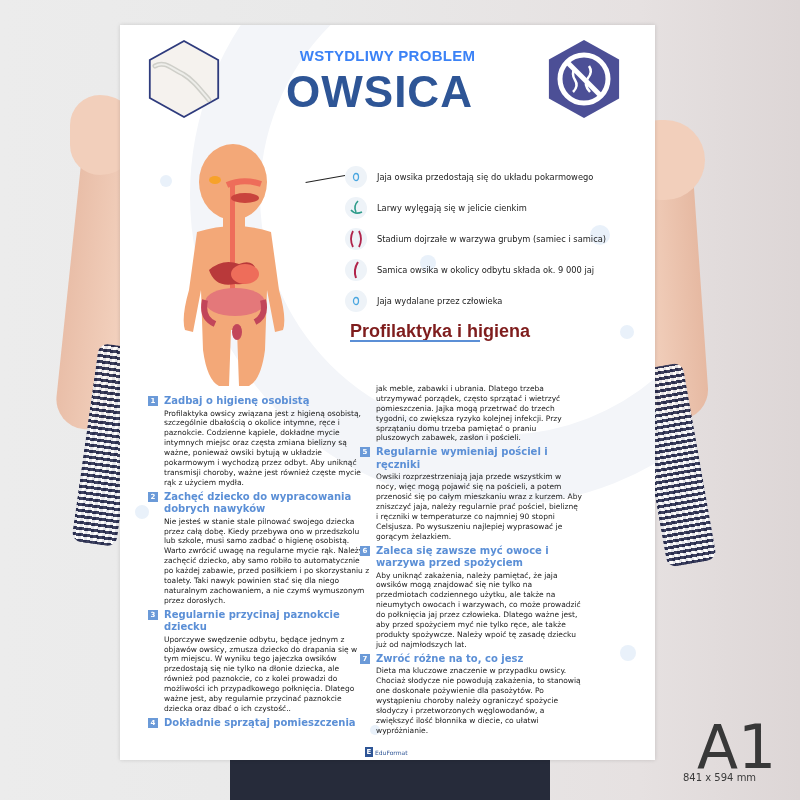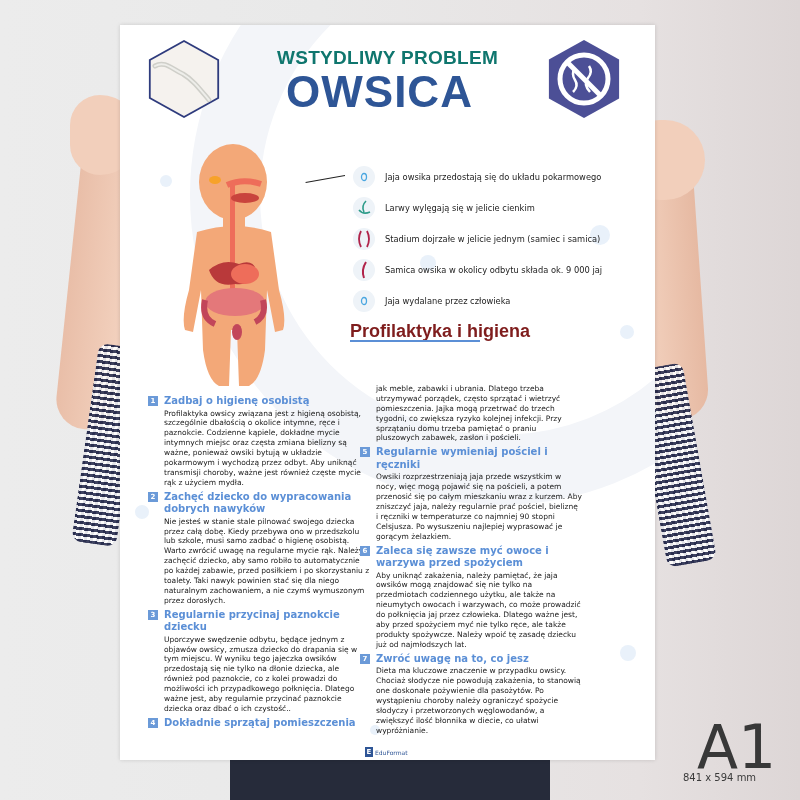--- a/index.html
+++ b/index.html
@@ -38,30 +38,30 @@
   .hex {
     position:absolute; width:78px; height:78px;
     clip-path: polygon(50% 0, 95% 25%, 95% 75%, 50% 100%, 5% 75%, 5% 25%);
   }
   .hex-left { left:25px; top:15px; background:#2e3b7d; }
   .hex-left .inner { position:absolute; inset:2px; background:#f5f2ee;
     clip-path: polygon(50% 0, 95% 25%, 95% 75%, 50% 100%, 5% 75%, 5% 25%); }
   .hex-right { left:425px; top:15px; background:#4c4f96; }
 
   .kicker { position:absolute; left:0; right:0; top:22px; text-align:center;
-    font-family:"Liberation Sans", sans-serif; font-weight:bold; font-size:19px; color:#0f766e; letter-spacing:0.3px; }
+    font-family:"Liberation Sans", sans-serif; font-weight:bold; font-size:15px; color:#3b82f6; letter-spacing:0.3px; }
   .title { position:absolute; left:0; right:16px; top:42px; text-align:center;
     font-family:"Liberation Sans", sans-serif; font-weight:bold; font-size:44px; color:#2e5596; letter-spacing:1px; }
 
   
   .child { position:absolute; left:55px; top:115px; width:130px; height:250px; }
 
   
   .cycle { position:absolute; left:225px; top:140px; width:300px; }
-  .cycle-item { position:absolute; left:8px; height:24px; display:flex; align-items:center; }
+  .cycle-item { position:absolute; left:0; height:24px; display:flex; align-items:center; }
   .cycle-icon { width:22px; height:22px; border-radius:50%; background:#eef3f8; display:flex; align-items:center; justify-content:center; margin-right:10px; flex:none; }
   .cycle-text { font-size:8.3px; color:#1c1c1c; white-space:nowrap; }
   .leader { position:absolute; height:1px; background:#222; }
 
   .prof-title { position:absolute; left:230px; top:296px; font-size:18px; font-weight:bold; color:#7f1d1d; font-family:"Liberation Sans", sans-serif; }
   .prof-line { position:absolute; left:230px; top:315px; width:130px; height:2px; background:#5b8fd6; }
   .prof-lead { position:absolute; left:230px; top:322px; width:285px; font-size:7.7px; font-weight:bold; color:#151515; line-height:1.32; }
 
   .col { position:absolute; width:222px; }
   .col-left { left:28px; top:370px; }
@@ -154,21 +154,21 @@
           </svg>
         </span>
       <span class="cycle-text">Larwy wylęgają się w jelicie cienkim</span>
     </div>
     <div class="cycle-item" style="top:62px">
       <span class="cycle-icon">
           <svg width="14" height="18">
             <path d="M4 1 Q0 9 4 17 M10 1 Q14 9 10 17" stroke="#b0234a" stroke-width="1.8" fill="none"></path>
           </svg>
         </span>
-      <span class="cycle-text">Stadium dojrzałe w jelicie jednym (samiec i samica)</span>
+      <span class="cycle-text">Stadium dojrzałe w warzywa grubym (samiec i samica)</span>
     </div>
     <div class="cycle-item" style="top:93px">
       <span class="cycle-icon">
           <svg width="10" height="18">
             <path d="M7 1 Q2 9 5 17" stroke="#b0234a" stroke-width="2" fill="none"></path>
           </svg>
         </span>
       <span class="cycle-text">Samica owsika w okolicy odbytu składa ok. 9 000 jaj</span>
     </div>
     <div class="cycle-item" style="top:124px">
@@ -228,21 +228,21 @@
     <div class="section">
       <div class="sec-head">
           <span class="badge">6</span>
           <span class="sec-title">Zaleca się zawsze myć owoce i warzywa przed spożyciem</span>
         </div>
       <div class="sec-body">Aby uniknąć zakażenia, należy pamiętać, że jaja owsików mogą znajdować się nie tylko na przedmiotach codziennego użytku, ale także na nieumytych owocach i warzywach, co może prowadzić do połknięcia jaj przez człowieka. Dlatego ważne jest, aby przed spożyciem myć nie tylko ręce, ale także produkty spożywcze. Należy wpoić tę zasadę dziecku już od najmłodszych lat.</div>
     </div>
     <div class="section">
       <div class="sec-head">
           <span class="badge">7</span>
-          <span class="sec-title">Zwróć uwagę na to, co jesz</span>
+          <span class="sec-title">Zwróć różne na to, co jesz</span>
         </div>
       <div class="sec-body">Dieta ma kluczowe znaczenie w przypadku owsicy. Chociaż słodycze nie powodują zakażenia, to stanowią one doskonałe pożywienie dla pasożytów. Po wystąpieniu choroby należy ograniczyć spożycie słodyczy i przetworzonych węglowodanów, a zwiększyć ilość błonnika w diecie, co ułatwi wypróżnianie.</div>
     </div>
   </div>
 
   <div class="logo">
     <span class="logo-mark">E</span>
     <span class="logo-text">EduFormat</span>
   </div>
 </div>

